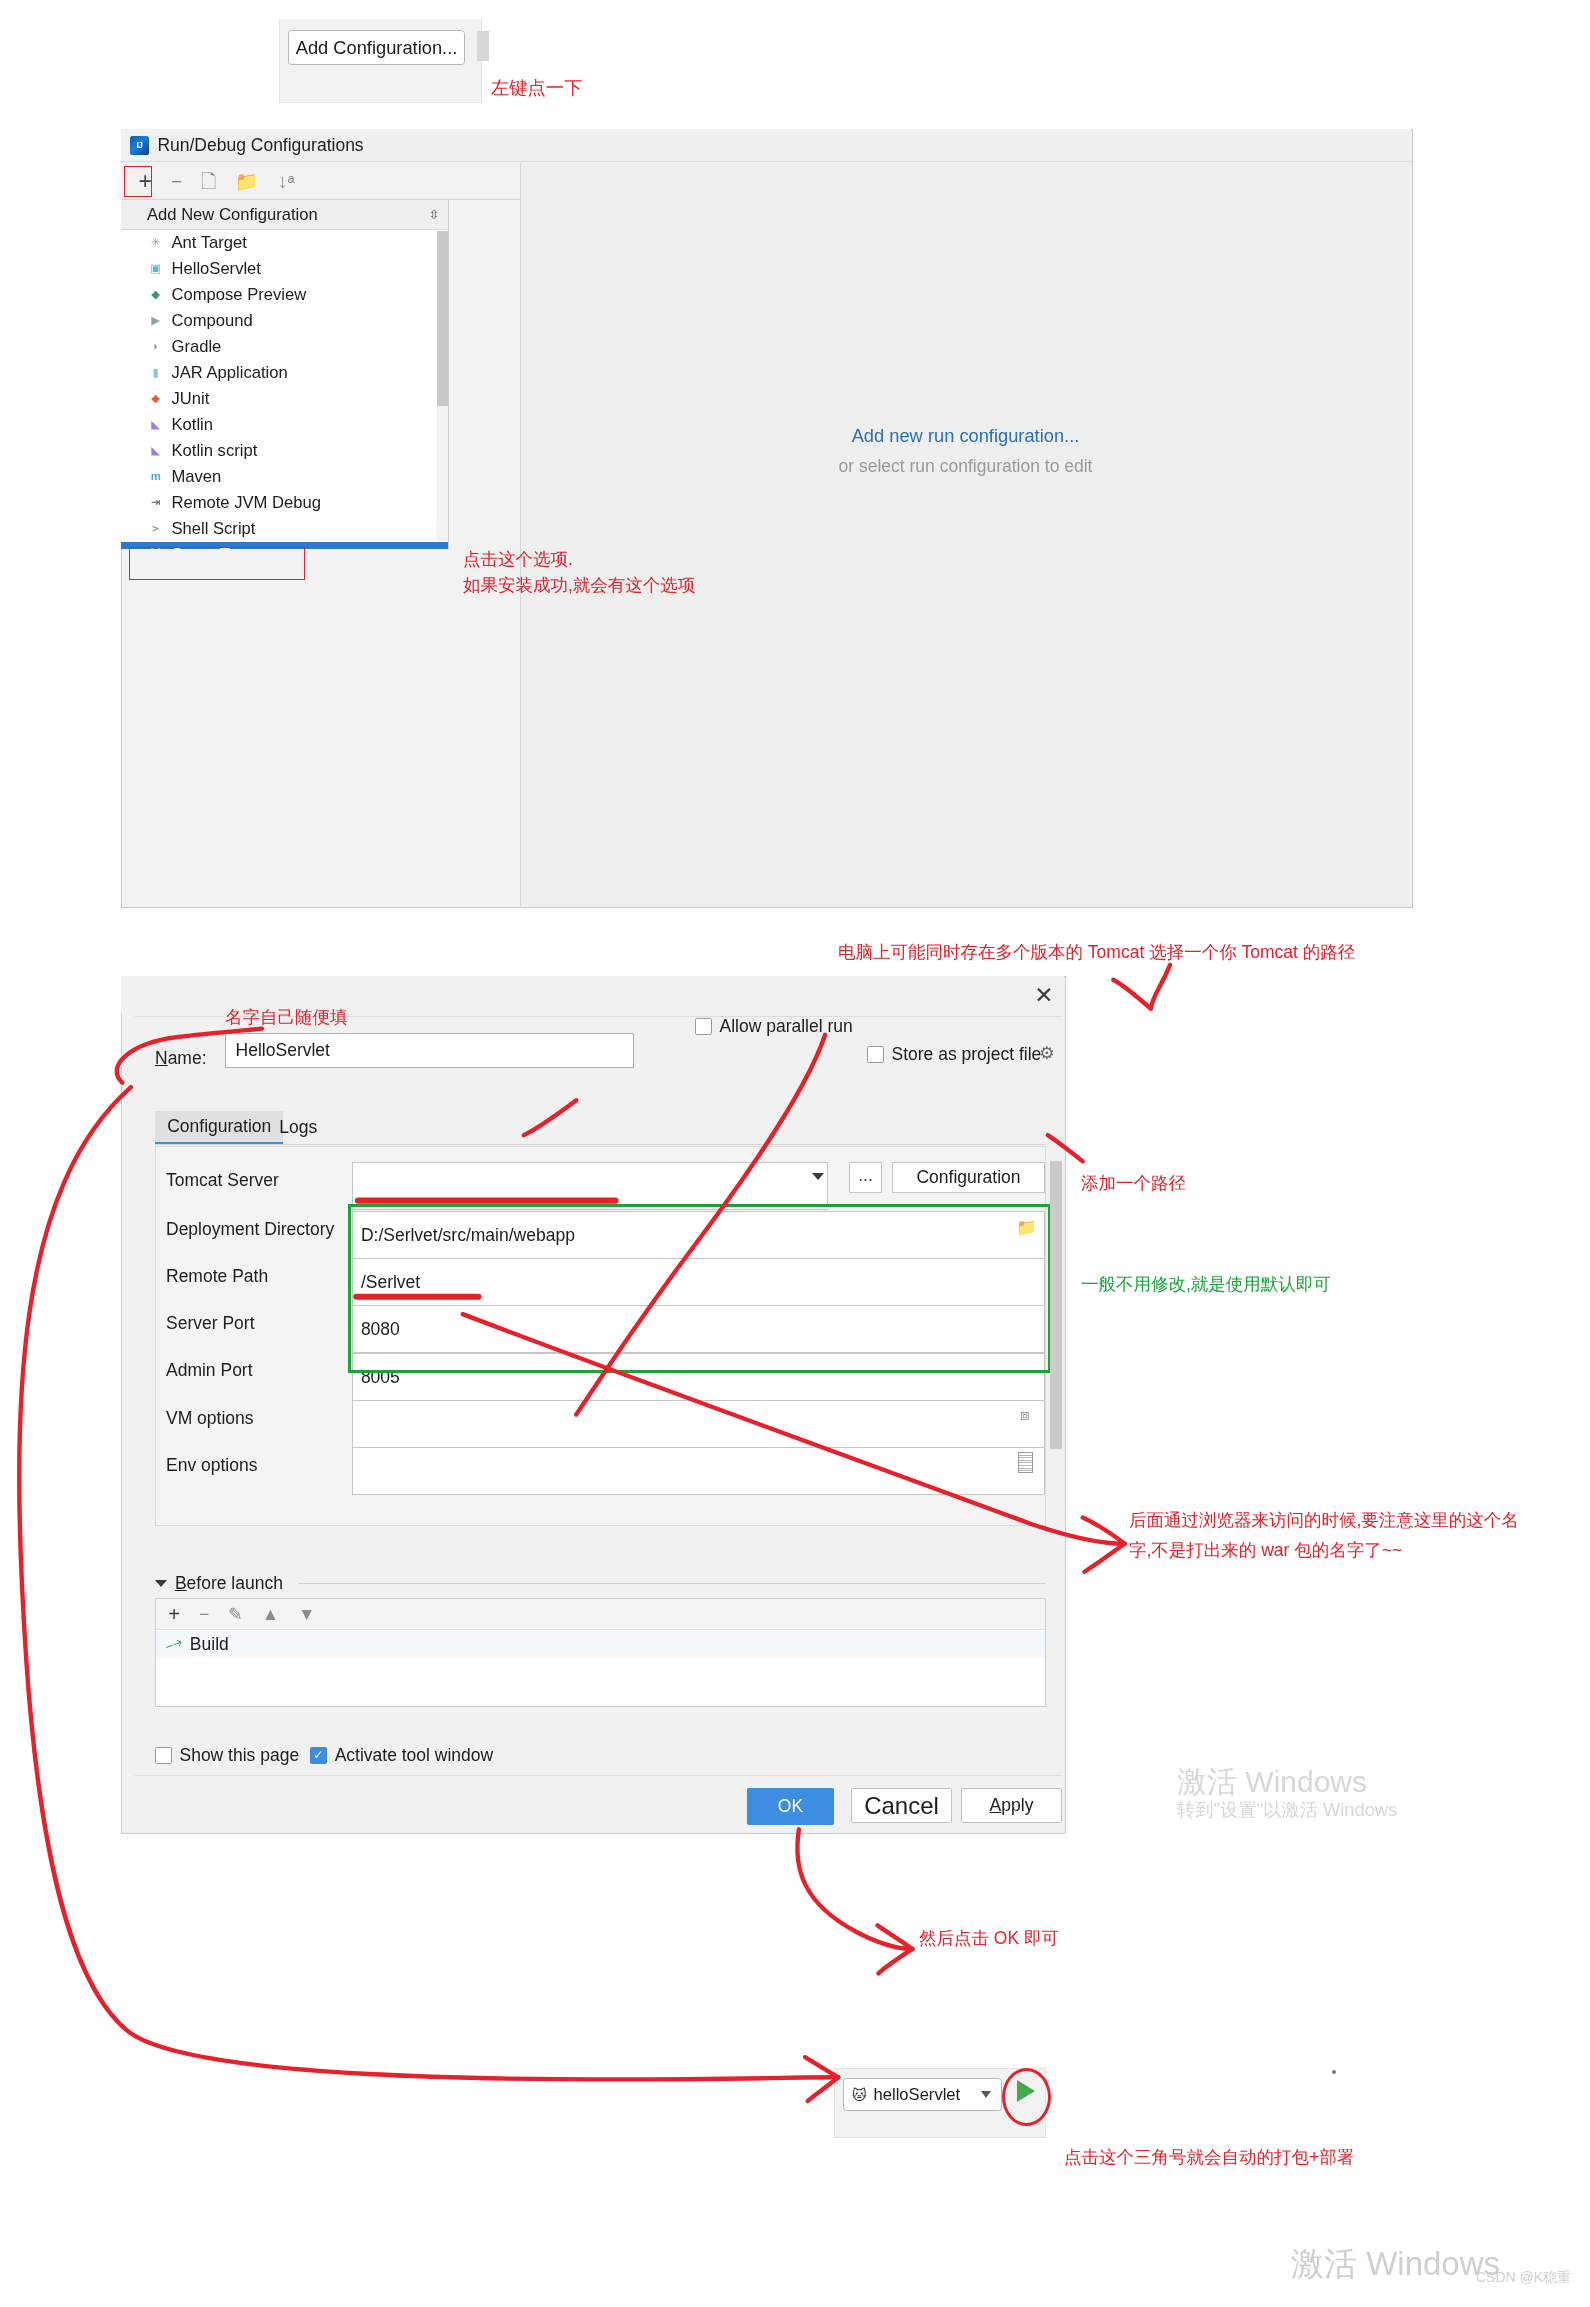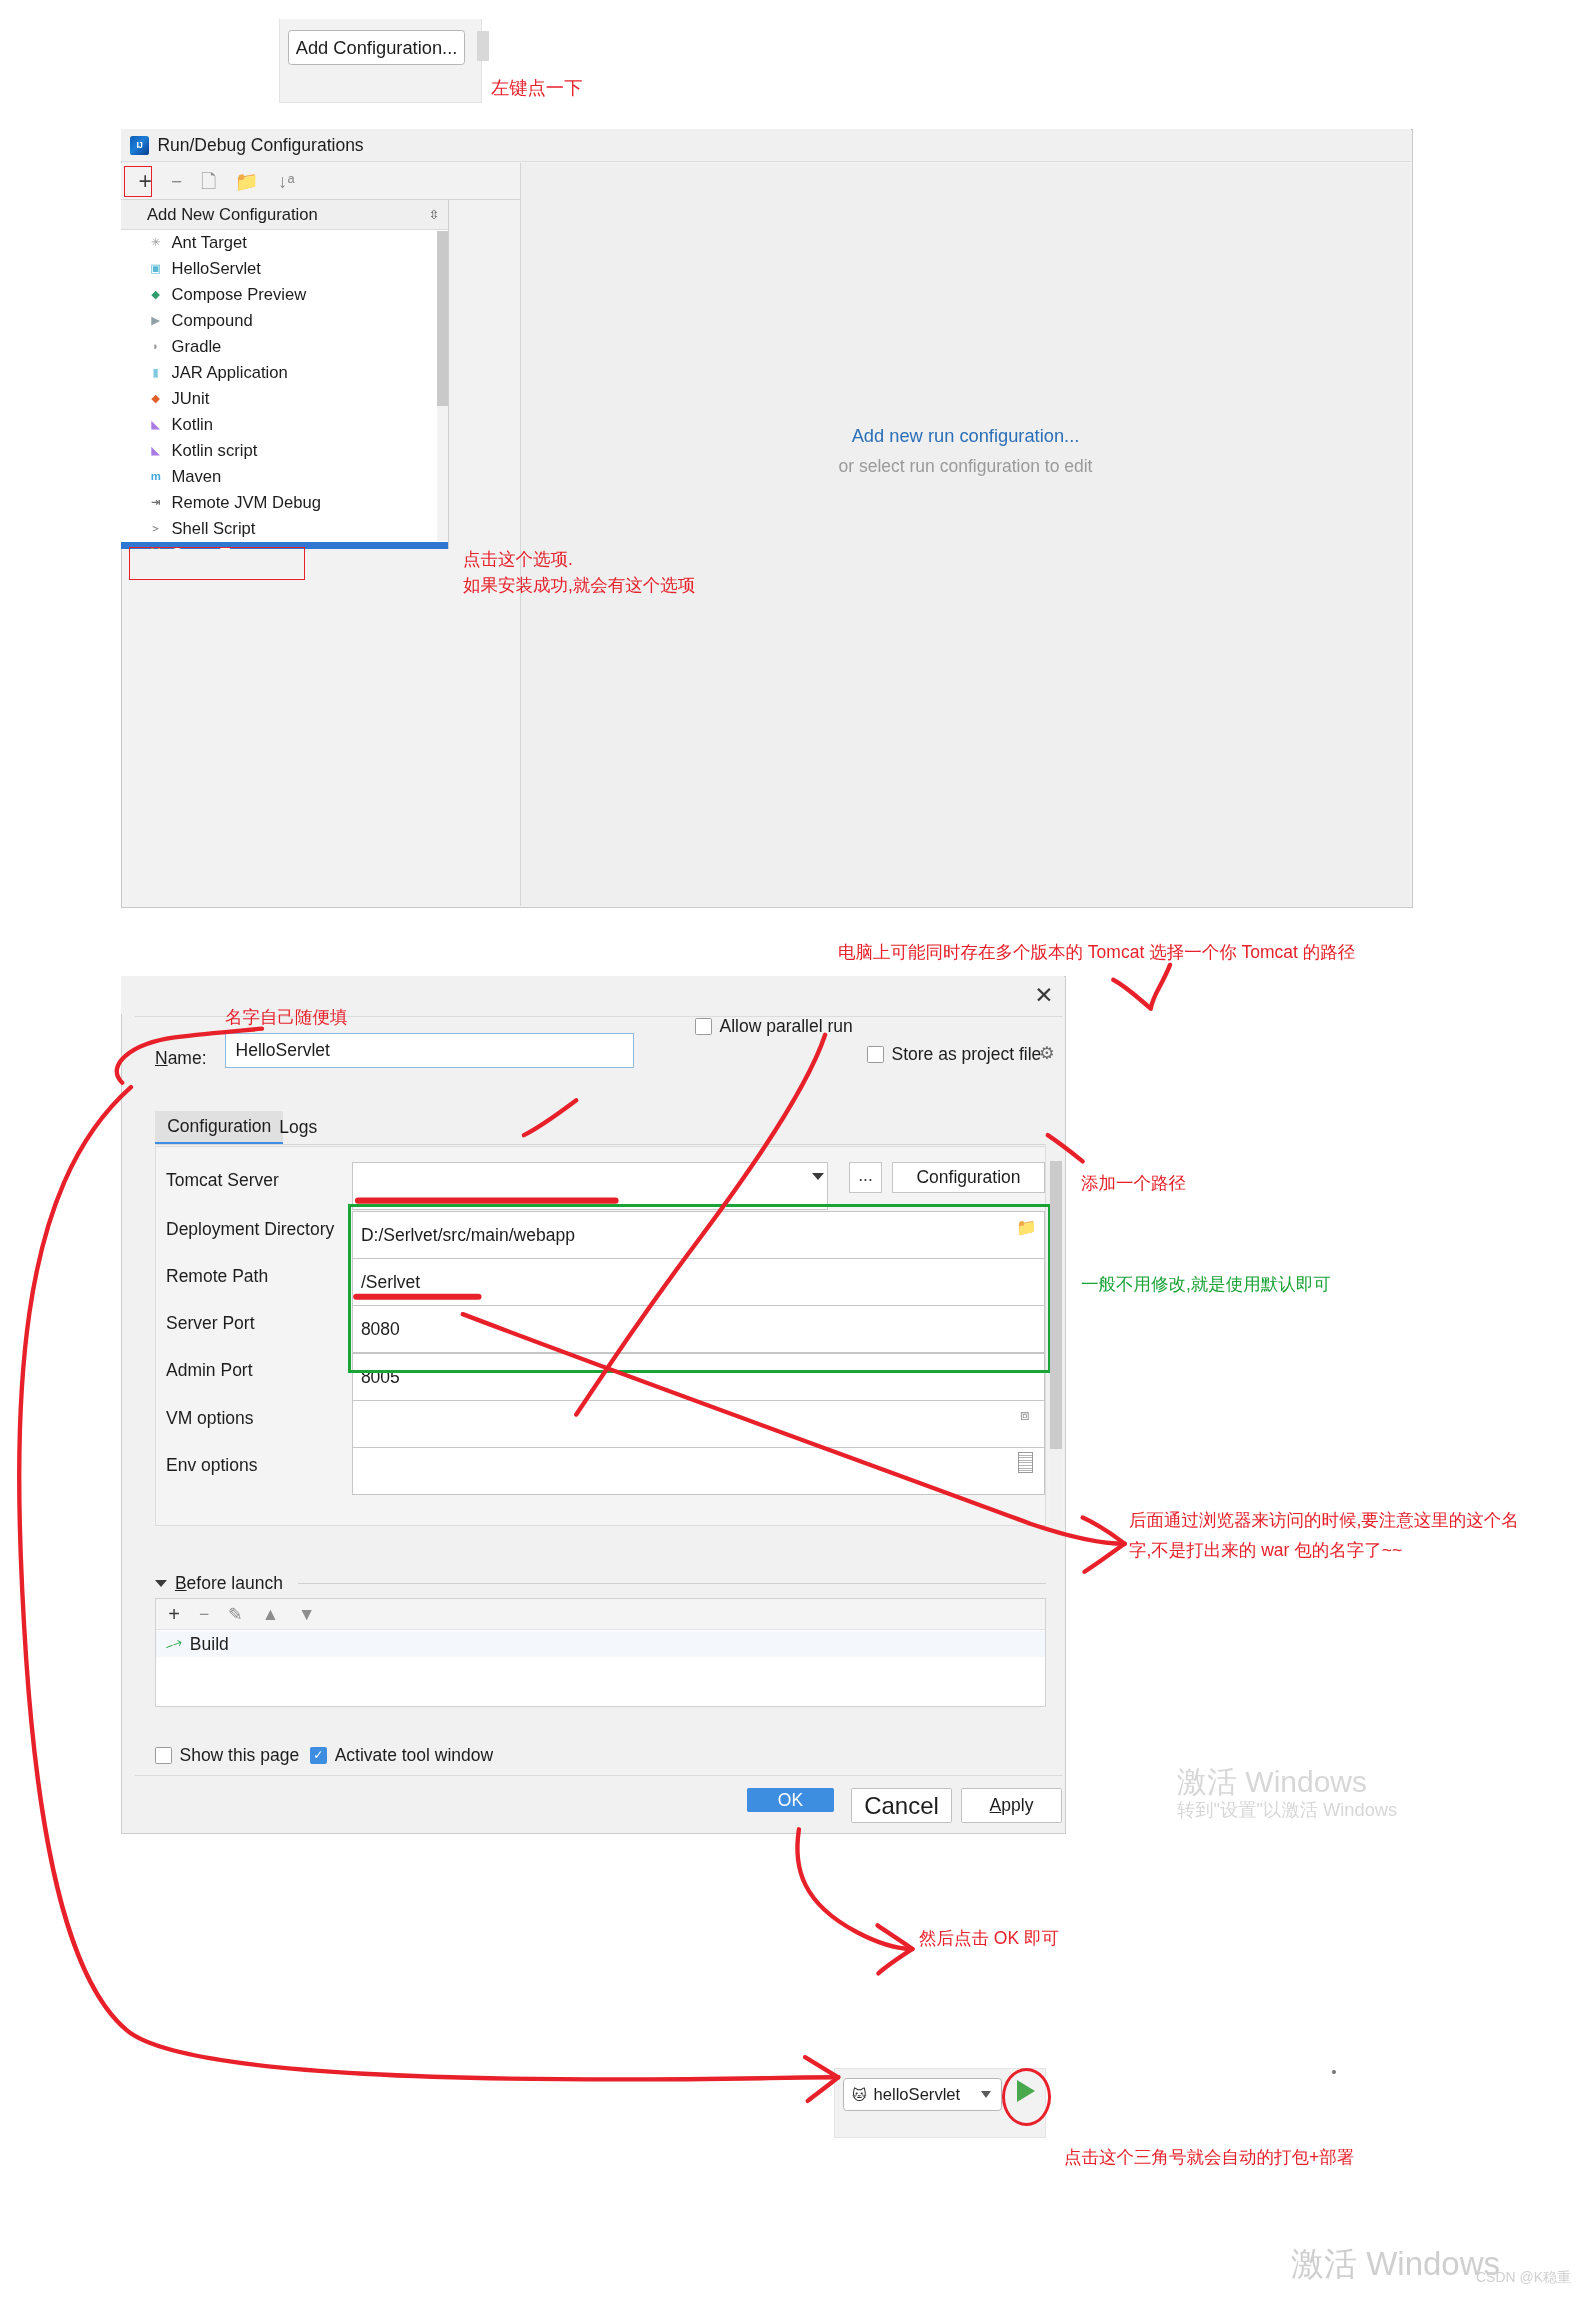--- a/index.html
+++ b/index.html
@@ -216,21 +216,21 @@
     position:absolute;left:0;top:32px;width:100%;height:26px;background:#f4f8fd;
     display:flex;align-items:center;gap:7.9px;padding-left:8.7px;box-sizing:border-box;
     font-size:17.5px;color:#1d1d1d;
   }
   #hammer{color:#2aa84a;font-size:16.6px;transform:rotate(-20deg);}
 
   #bottom-checks{left:155px;top:1745px;display:flex;align-items:center;gap:11px;}
   #cfg-sep{left:135px;top:1775px;width:928px;height:0.9px;background:#dcdcdc;}
 
   #ok-btn{
-    left:747px;top:1788px;width:87px;height:24px;background:#3d8ee0;
+    left:747px;top:1788px;width:87px;height:37px;background:#3d8ee0;
     color:#ffffff;font-size:17.5px;display:flex;align-items:center;justify-content:center;
     border-radius:1.7px;
   }
   #cancel-btn{
     left:851px;top:1788px;width:101px;height:35px;background:#ffffff;
     border:0.9px solid #c0c0c0;box-sizing:border-box;color:#1d1d1d;font-size:24px;
     display:flex;align-items:center;justify-content:center;border-radius:1.7px;
   }
   #apply-btn{
     left:961px;top:1788px;width:101px;height:35px;background:#ffffff;

